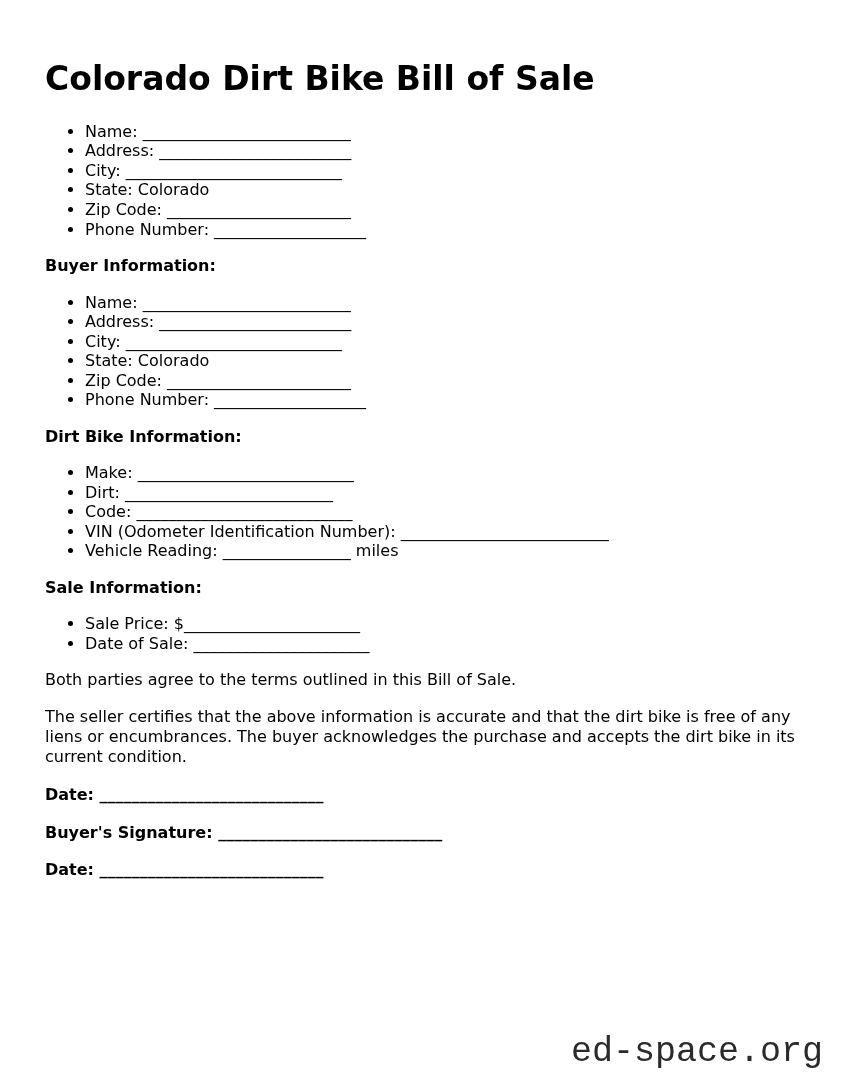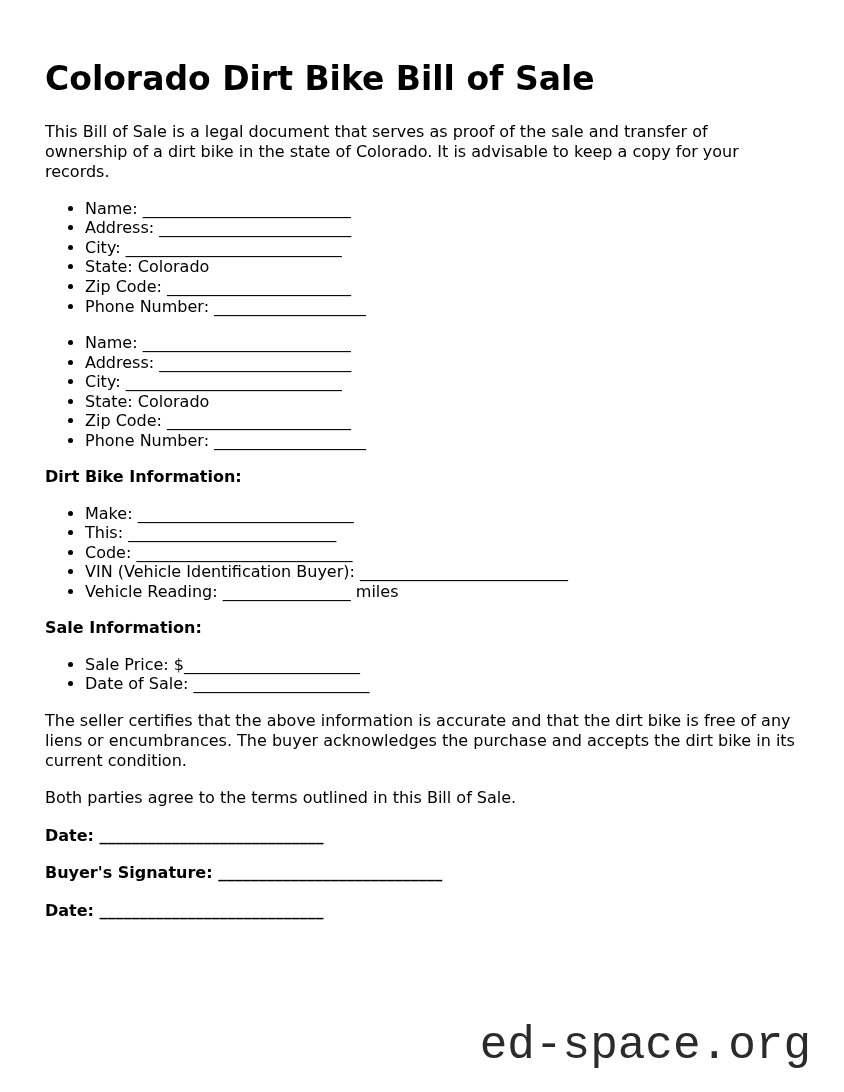--- a/index.html
+++ b/index.html
@@ -22,81 +22,81 @@
     margin: 21px 0 24px 0;
     letter-spacing: 0;
   }
   p { margin: 17px 0; line-height: 1.25; }
   p.section-heading { font-weight: 700; line-height: 1.22; }
   ul.field-list { margin: 17px 0; padding-left: 40px; list-style-type: disc; }
   ul.field-list li { line-height: 1.22; }
   .signatures p { font-weight: 700; line-height: 1.22; margin: 18px 0; }
   .watermark {
     position: absolute;
-    right: 33px;
+    right: 21px;
     bottom: 20px;
     font-family: "Liberation Mono", monospace;
-    font-size: 46px;
+    font-size: 35px;
     color: #2b2b2b;
     white-space: nowrap;
   }
 </style>
 </head>
 <body>
 
 <div class="page">
 
   <h1 class="doc-title">Colorado Dirt Bike Bill of Sale</h1>
 
-  <p>This Bill of Sale is a legal document that serves as proof of the sale and transfer of ownership of a dirt bike in the state of Colorado. It is advisable to keep a copy for your records.</p>
 
   <div>
     <ul class="field-list">
       <li>Name: __________________________</li>
       <li>Address: ________________________</li>
       <li>City: ___________________________</li>
       <li>State: Colorado</li>
       <li>Zip Code: _______________________</li>
       <li>Phone Number: ___________________</li>
     </ul>
   </div>
 
   <div>
+    <p class="section-heading">Buyer Information:</p>
     <ul class="field-list">
       <li>Name: __________________________</li>
       <li>Address: ________________________</li>
       <li>City: ___________________________</li>
       <li>State: Colorado</li>
       <li>Zip Code: _______________________</li>
       <li>Phone Number: ___________________</li>
     </ul>
   </div>
 
   <div>
     <p class="section-heading">Dirt Bike Information:</p>
     <ul class="field-list">
       <li>Make: ___________________________</li>
-      <li>This: __________________________</li>
+      <li>Dirt: __________________________</li>
       <li>Code: ___________________________</li>
-      <li>VIN (Vehicle Identification Buyer): __________________________</li>
+      <li>VIN (Odometer Identification Number): __________________________</li>
       <li>Vehicle Reading: ________________ miles</li>
     </ul>
   </div>
 
   <div>
     <p class="section-heading">Sale Information:</p>
     <ul class="field-list">
       <li>Sale Price: $______________________</li>
       <li>Date of Sale: ______________________</li>
     </ul>
   </div>
 
+  <p>Both parties agree to the terms outlined in this Bill of Sale.</p>
+
   <p>The seller certifies that the above information is accurate and that the dirt bike is free of any liens or encumbrances. The buyer acknowledges the purchase and accepts the dirt bike in its current condition.</p>
-
-  <p>Both parties agree to the terms outlined in this Bill of Sale.</p>
 
   <div class="signatures">
     <p><strong>Date:</strong> <span>____________________________</span></p>
     <p><strong>Buyer's Signature:</strong> <span>____________________________</span></p>
     <p><strong>Date:</strong> <span>____________________________</span></p>
   </div>
 
   <div class="watermark">ed-space.org</div>
 
 </div>

